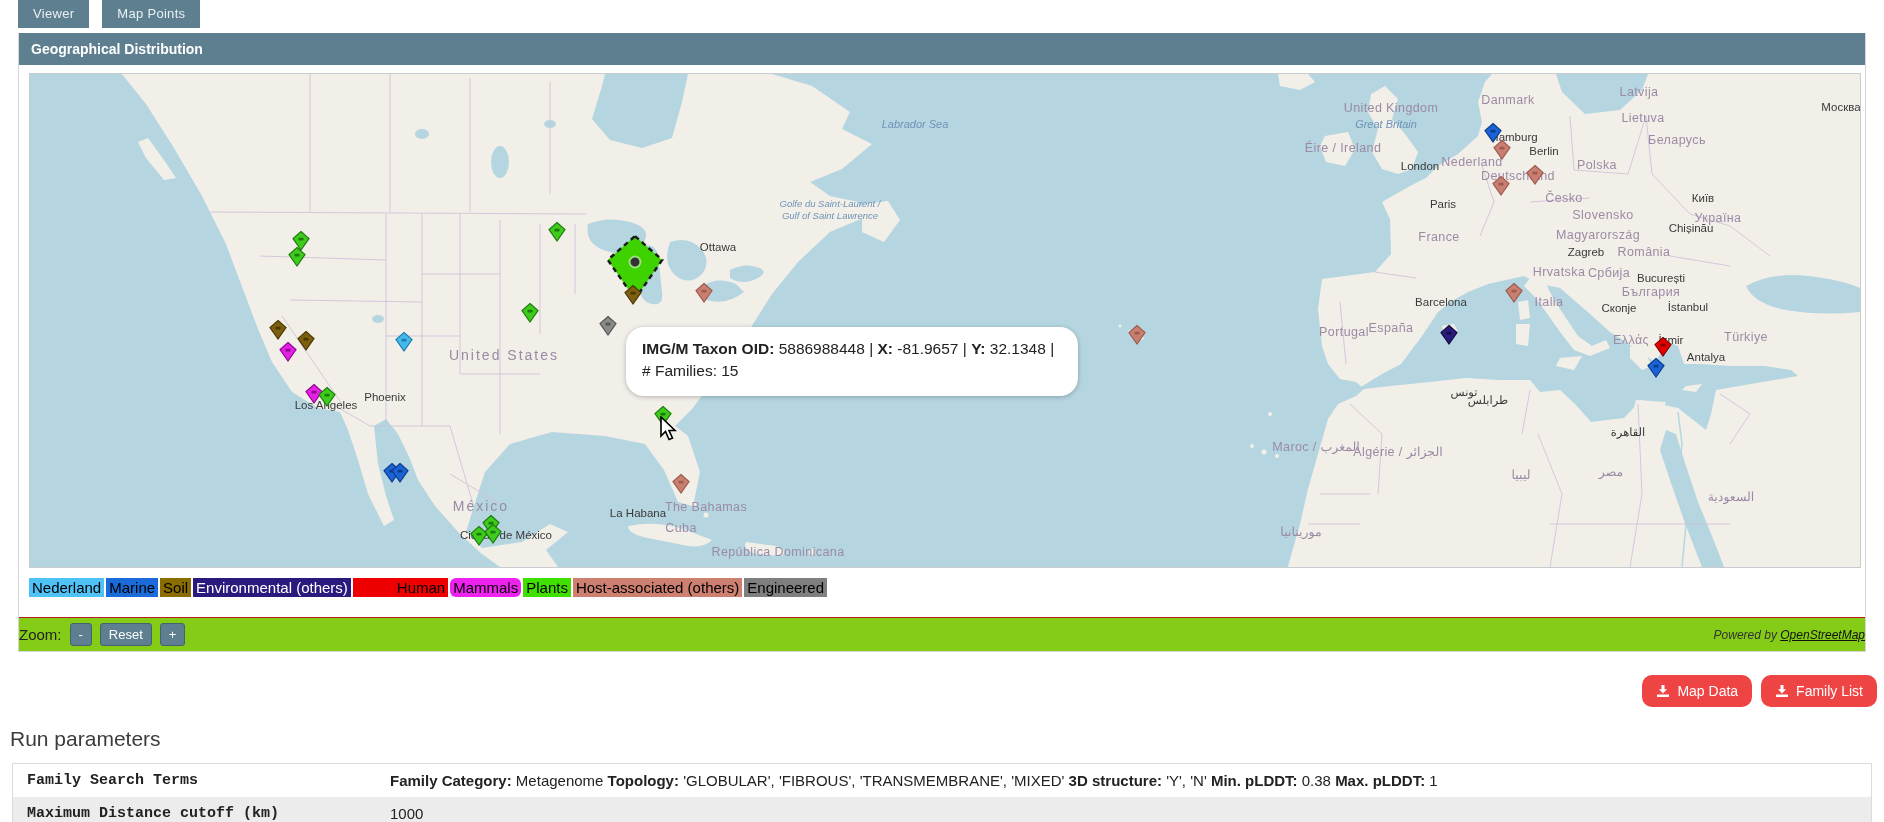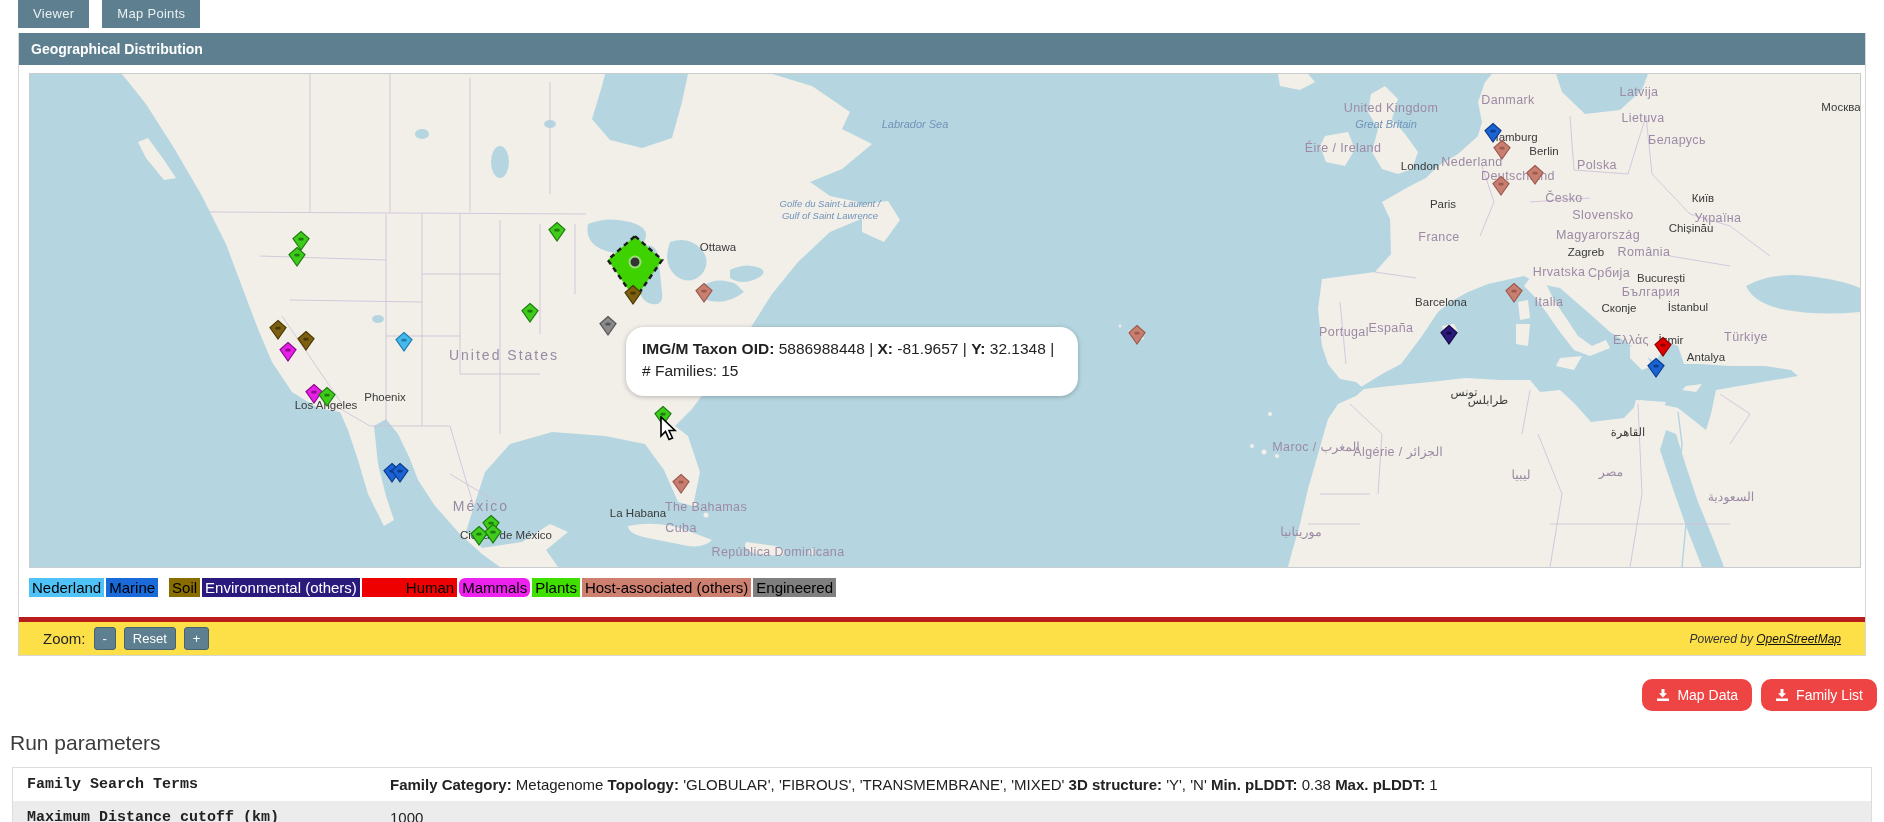--- a/index.html
+++ b/index.html
@@ -26,21 +26,21 @@
   
   .map-tooltip{position:absolute;left:596px;top:253px;width:420px;background:#fff;border-radius:18px;
     padding:11px 16px 13px 16px;font-size:15.5px;line-height:1.45;color:#222;box-shadow:0 1px 5px rgba(0,0,0,.25);z-index:30;}
   .map-tooltip:after{content:"";position:absolute;left:20px;bottom:-15px;width:0;height:0;
     border:16px solid transparent;border-top-color:#fff;border-left-width:6px;}
   .cursor-arrow{position:absolute;left:629px;top:342px;z-index:40;pointer-events:none;}
   
   .legend{display:flex;gap:2px;margin:10px 0 10px 0;flex-wrap:wrap;}
   .legend-item{font-size:15px;padding:1px 3px;color:#000;}
   
-  .panel-footer{background:#fde047;border-top:5px solid #b91c1c;padding:5px 24px;display:flex;align-items:center;}
+  .panel-footer{background:#84cc16;border-top:1px solid #b91c1c;padding:5px 0;display:flex;align-items:center;}
   .zoom-label{font-size:15px;color:#222;margin-right:8px;}
   .zbtn{background:#5d7f90;border:1px solid #47626f;color:#fff;font-size:13px;border-radius:3px;
     padding:3px 8px;margin-right:8px;cursor:pointer;font-family:inherit;}
   .powered{margin-left:auto;font-size:12px;font-style:italic;color:#333;}
   .powered a{color:#111;font-weight:normal;text-decoration:underline;cursor:pointer;}
   
   .actions{display:flex;justify-content:flex-end;gap:9px;padding:23px 7px 0 0;}
   .act-btn{background:#ef4444;color:#fff;border:none;font-size:14px;padding:8px 14px;border-radius:10px;
     display:flex;align-items:center;gap:7px;cursor:pointer;font-family:inherit;}
   
@@ -337,21 +337,21 @@
       </div>
 
       <svg class="cursor-arrow" width="22" height="26" viewBox="0 0 22 26">
         <path d="M2,1 L2,20 L6.5,15.5 L10,23.5 L13.5,22 L10,14.5 L16,14.5 Z" fill="#fff" stroke="#000" stroke-width="1.6"></path>
       </svg>
     </div>
 
     <div class="legend" id="legend">
         <span class="legend-item" style="background: rgb(79, 195, 247); color: rgb(0, 0, 0);">Nederland</span>
         <span class="legend-item" style="background: rgb(27, 106, 217); color: rgb(0, 0, 0);">Marine</span>
-        <span class="legend-item" style="background: rgb(138, 109, 0); color: rgb(0, 0, 0); margin-left: 9px;">Soil</span>
+        <span class="legend-item" style="background: rgb(138, 109, 0); color: rgb(0, 0, 0);">Soil</span>
         <span class="legend-item" style="background: rgb(43, 26, 125); color: rgb(255, 255, 255);">Environmental (others)</span>
         <span class="legend-item" style="background: rgb(238, 0, 0); color: rgb(0, 0, 0); padding-left: 44px;">Human</span>
         <span class="legend-item" style="background: rgb(238, 34, 238); color: rgb(0, 0, 0); border-radius: 6px;">Mammals</span>
         <span class="legend-item" style="background: rgb(63, 224, 0); color: rgb(0, 0, 0);">Plants</span>
         <span class="legend-item" style="background: rgb(205, 127, 112); color: rgb(0, 0, 0);">Host-associated (others)</span>
         <span class="legend-item" style="background: rgb(127, 127, 127); color: rgb(0, 0, 0);">Engineered</span>
       </div>
   </div>
 
   <div class="panel-footer">

